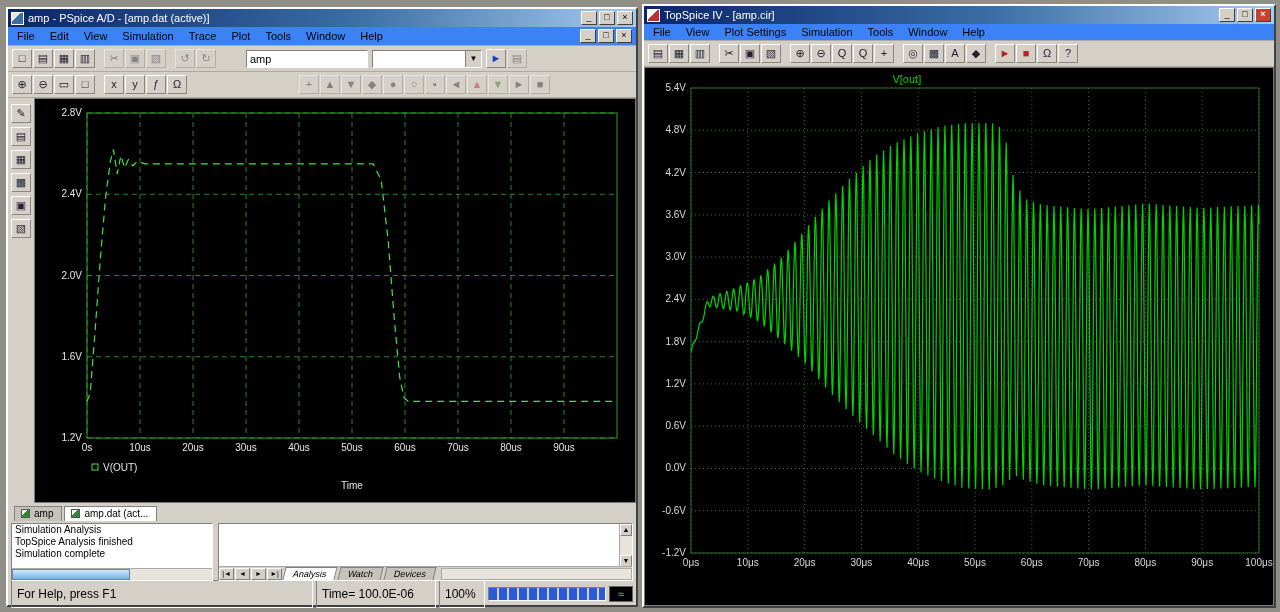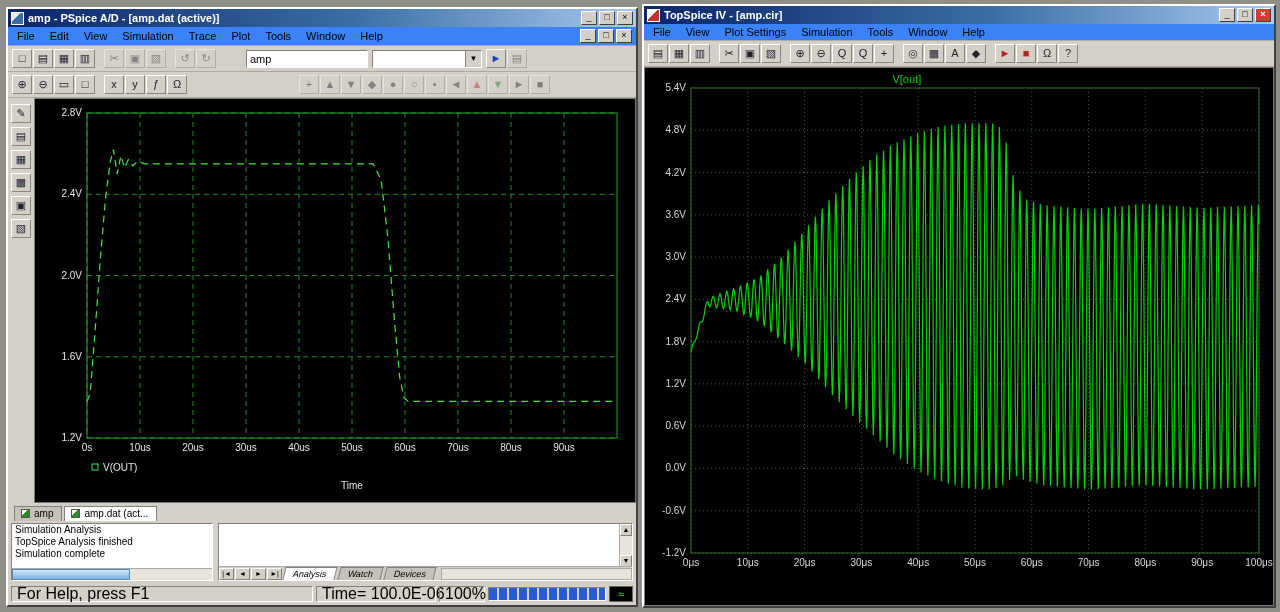--- a/index.html
+++ b/index.html
@@ -2,21 +2,21 @@
 <html><head>
 <meta charset="utf-8">
 <style>
   *{margin:0;padding:0;box-sizing:border-box}
   html,body{width:1280px;height:612px;overflow:hidden}
   body{background:#8f8f87;font-family:"Liberation Sans",sans-serif;position:relative;font-size:11px;color:#000}
   .win{position:absolute;background:#d4d0c8;border:2px solid;border-color:#ffffff #404040 #404040 #ffffff}
   .tbar{height:18px;background:linear-gradient(90deg,#0a246a,#3a6ea5 55%,#a6caf0);display:flex;align-items:center;padding:0 3px;gap:4px}
   .appicon{width:13px;height:13px;border:1px solid #fff;background:linear-gradient(135deg,#e8e8e8 40%,#3a6ea5 40%);flex:0 0 auto}
   .appicon.red{background:linear-gradient(135deg,#ffffff 45%,#c03030 45%)}
-  .ttext{color:#fff;font-weight:bold;flex:1;white-space:nowrap;overflow:hidden;font-size:11px}
+  .ttext{color:#fff;font-weight:normal;flex:1;white-space:nowrap;overflow:hidden;font-size:11px}
   .wbtns{display:flex;gap:2px}
   .wb{width:16px;height:14px;background:#d4d0c8;border:1px solid;border-color:#fff #404040 #404040 #fff;font-size:9px;line-height:11px;text-align:center;color:#000;cursor:default}
   .wb.red{background:#c84030;color:#fff;font-weight:bold}
   .menubar{height:19px;display:flex;align-items:center;padding:1px 2px;background:#3b82f6;border-bottom:1px solid #aeaaa2}
   .mi{padding:2px 7px;white-space:nowrap}
   .mdi{display:flex;gap:2px;margin-left:auto;padding-right:2px}
   .toolbar{height:26px;display:flex;align-items:center;padding:2px 4px;background:#d4d0c8;border-bottom:1px solid #aeaaa2}
   .strip{display:flex;align-items:center;gap:1px}
   .ico{width:20px;height:19px;background:#d4d0c8;border:1px solid;border-color:#fff #8a867e #8a867e #fff;font-size:11px;line-height:17px;text-align:center;color:#223;overflow:hidden}
   .dis{opacity:.45}
@@ -39,21 +39,21 @@
   .hscroll{position:absolute;left:0;right:0;bottom:0;height:12px;background:#e8e4dc;border-top:1px solid #aaa;display:flex}
   .thumb{height:100%;background:linear-gradient(180deg,#cfe7f7,#7ab3e0);border:1px solid #5a8ab0}
   .vscroll{position:absolute;top:0;bottom:13px;right:0;width:13px;background:#e8e4dc;border-left:1px solid #aaa;display:flex;flex-direction:column;justify-content:space-between;font-size:7px;text-align:center}
   .sbtn{height:12px;background:#d4d0c8;border:1px solid;border-color:#fff #808080 #808080 #fff;line-height:10px}
   .btabs{position:absolute;left:0;right:0;bottom:0;height:14px;display:flex;align-items:center;background:#d4d0c8;border-top:1px solid #aaa;font-size:9px}
   .navb{width:15px;height:12px;background:#d4d0c8;border:1px solid;border-color:#fff #808080 #808080 #fff;font-size:7px;line-height:10px;text-align:center}
   .btab{padding:0 8px;height:13px;line-height:12px;border:1px solid #808080;border-bottom:none;background:#c6c2ba;transform:skewX(-14deg);margin-left:2px}
   .btab.active{background:#fff}
   .btabs .fill{flex:1;height:12px;background:#e8e4dc;border:1px solid #aaa;margin-left:6px}
   .statusbar{height:22px;display:flex;align-items:center;gap:3px;padding:2px 3px;background:#d4d0c8}
-  .sfield{border:1px solid;border-color:#808080 #fff #fff #808080;height:16px;font-size:16px;padding:0 5px;display:flex;align-items:center;white-space:nowrap}
+  .sfield{border:1px solid;border-color:#808080 #fff #fff #808080;height:28px;font-size:12px;padding:0 5px;display:flex;align-items:center;white-space:nowrap}
   .grow{flex:1}
   .progress{width:118px;height:14px;border:1px solid;border-color:#808080 #fff #fff #808080;background:repeating-linear-gradient(90deg,#2a5bd7 0 8px,#d4d0c8 8px 10px)}
   .sineicon{width:24px;height:16px;background:#000;color:#2ee62e;font-size:11px;line-height:14px;text-align:center;border:1px solid #666}
   .col{display:flex;flex-direction:column;height:100%}
   svg text{font-family:"Liberation Sans",sans-serif}
 </style>
 </head>
 <body>
 
 <div class="win" style="left:6px;top:7px;width:632px;height:600px">

